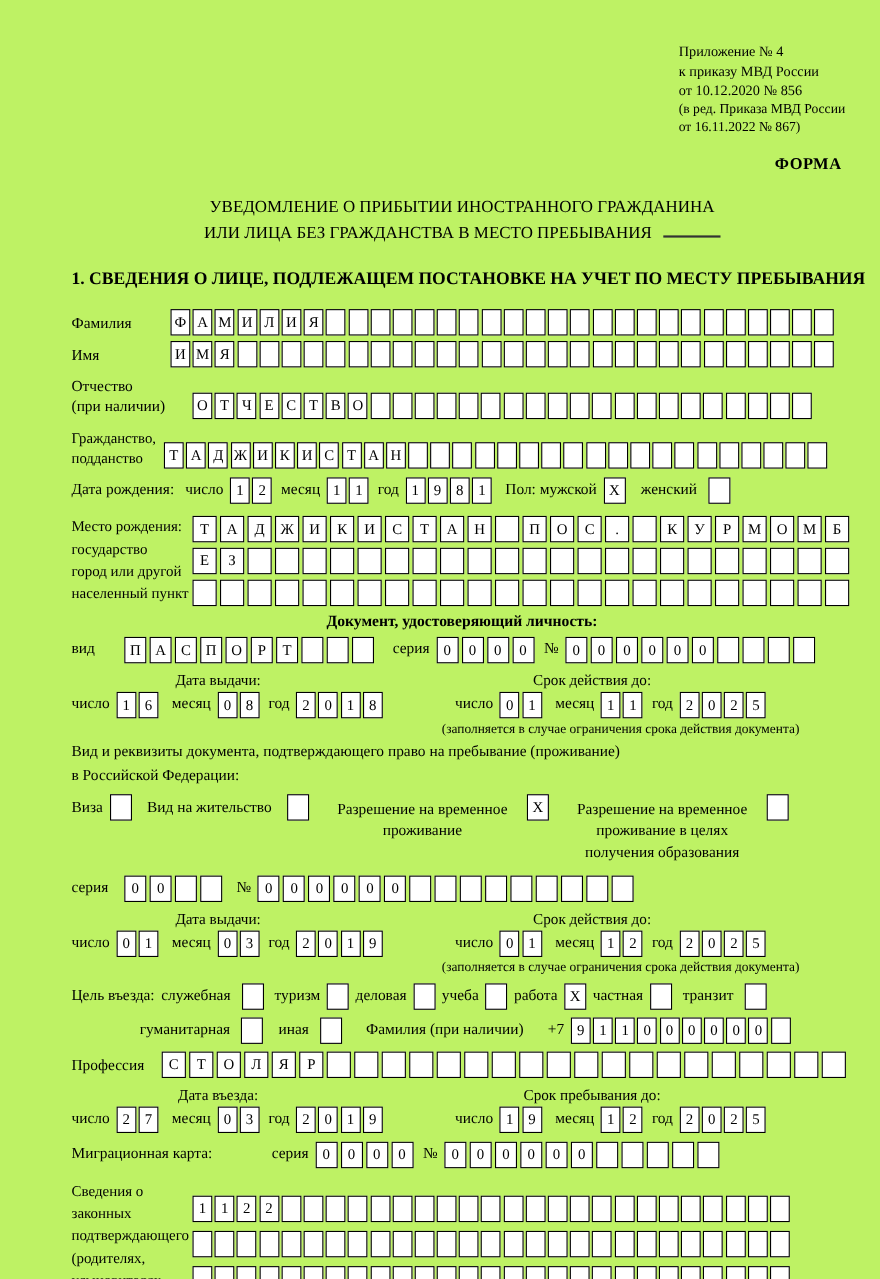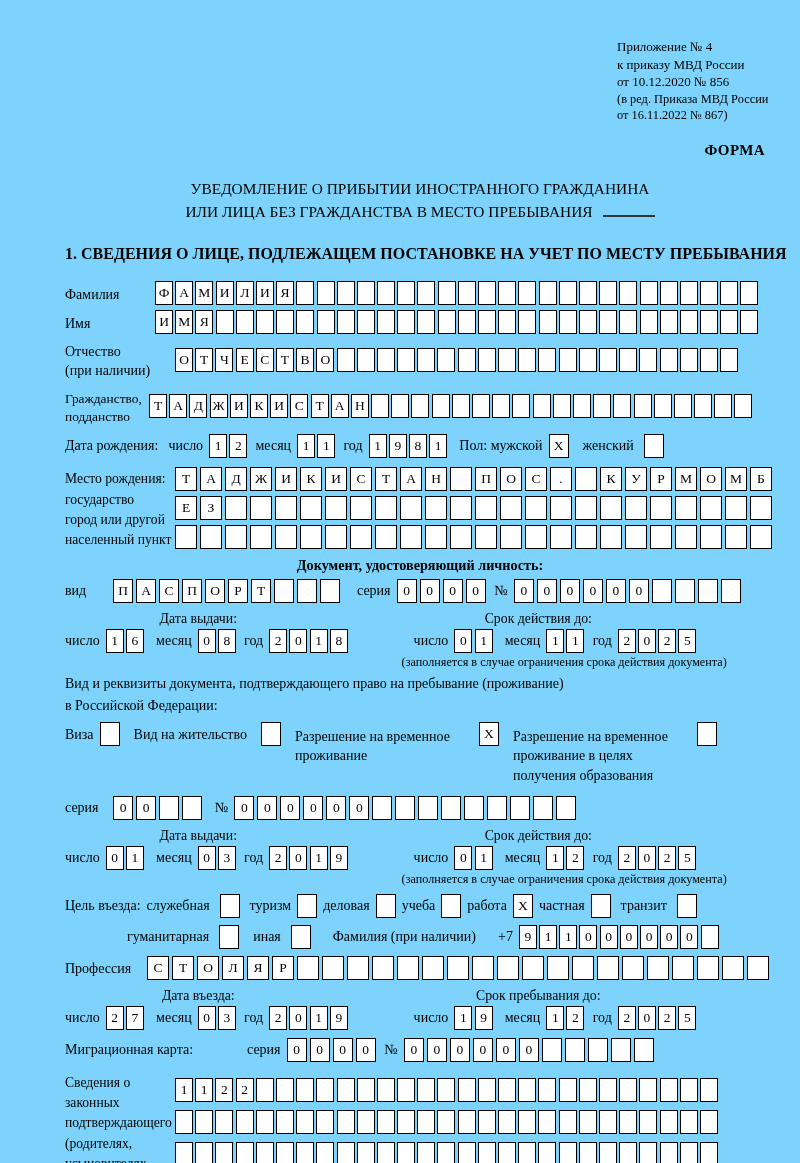--- a/index.html
+++ b/index.html
@@ -1,28 +1,28 @@
 <!DOCTYPE html>
 <html><head>
 <meta charset="utf-8">
 <style>
   *{box-sizing:border-box;margin:0;padding:0}
   body{margin:0;background:#888;display:flex;justify-content:center}
-  .page{position:relative;width:800px;height:1163px;background:#7dd3fc;color:#000;
+  .page{position:relative;width:800px;height:1163px;background:#bef264;color:#000;
     font-family:"Liberation Serif","DejaVu Serif",serif;font-size:14px;
     padding:38px 25px 20px 65px;overflow:hidden}
   
   .hdr-right{margin-left:552px;font-size:13px;line-height:1.35}
   .hdr-right .ed{font-size:12.4px}
   .forma{text-align:right;font-weight:bold;font-size:15px;margin:18px 10px 0 0;letter-spacing:.4px}
   .title{text-align:center;font-weight:normal;font-size:15.4px;margin-top:18px;line-height:1.5}
   .tunder{display:inline-block;width:52px;border-bottom:2px solid #333;margin-left:10px}
   .sec1{font-weight:bold;font-size:16px;margin-top:22px;white-space:nowrap}
   
-  .frow{display:flex;align-items:center;margin-top:5px}
+  .frow{display:flex;align-items:flex-end;margin-top:5px}
   .lbl{flex:0 0 auto;padding-top:4px;line-height:1.35}
   .w90{width:90px}.w110{width:110px}.w84{width:84px;font-size:13.4px}
   .boxes{white-space:nowrap;display:inline-block}
   .cell{display:inline-block;width:18px;height:24px;border:1.6px solid #000;margin-right:2.2px;
     text-align:center;line-height:21px;font-size:13.5px;vertical-align:top;background:#fff}
   .cw .cell{width:22px;margin-right:3px}
   .cm .cell{width:20px;margin-right:3px}
   .cb{display:inline-block;width:20px;height:24px;border:1.6px solid #000;text-align:center;
     line-height:21px;font-size:13.5px;vertical-align:top;background:#fff}
   
@@ -33,21 +33,21 @@
   .twocol{display:flex;margin-top:8px}
   .colL{width:46%}.colR{width:54%}
   .ctitle{text-align:center;padding-right:60px;font-size:13.8px}
   .colR .ctitle{padding-right:90px}
   .cfields{display:flex;align-items:flex-start;margin-top:2px}
   .cfields .t{padding-top:4px}
   .cnote{font-size:12.2px;margin-top:2px;text-align:left;padding-left:10px}
   
   .optrow{display:flex;align-items:flex-start;margin-top:8px}
   .optrow .t{padding-top:5px}
-  .optmulti{display:inline-block;width:178px;line-height:1.4;padding-top:5px}
+  .optmulti{display:inline-block;width:178px;text-align:center;line-height:1.4;padding-top:5px}
   
   .prow{display:flex;align-items:flex-start;margin-top:7px}
   .prow .t{padding-top:4px}
   .mlines div{line-height:1.5;font-size:13.6px}
 </style>
 </head>
 <body>
 
 <div class="page">
 

